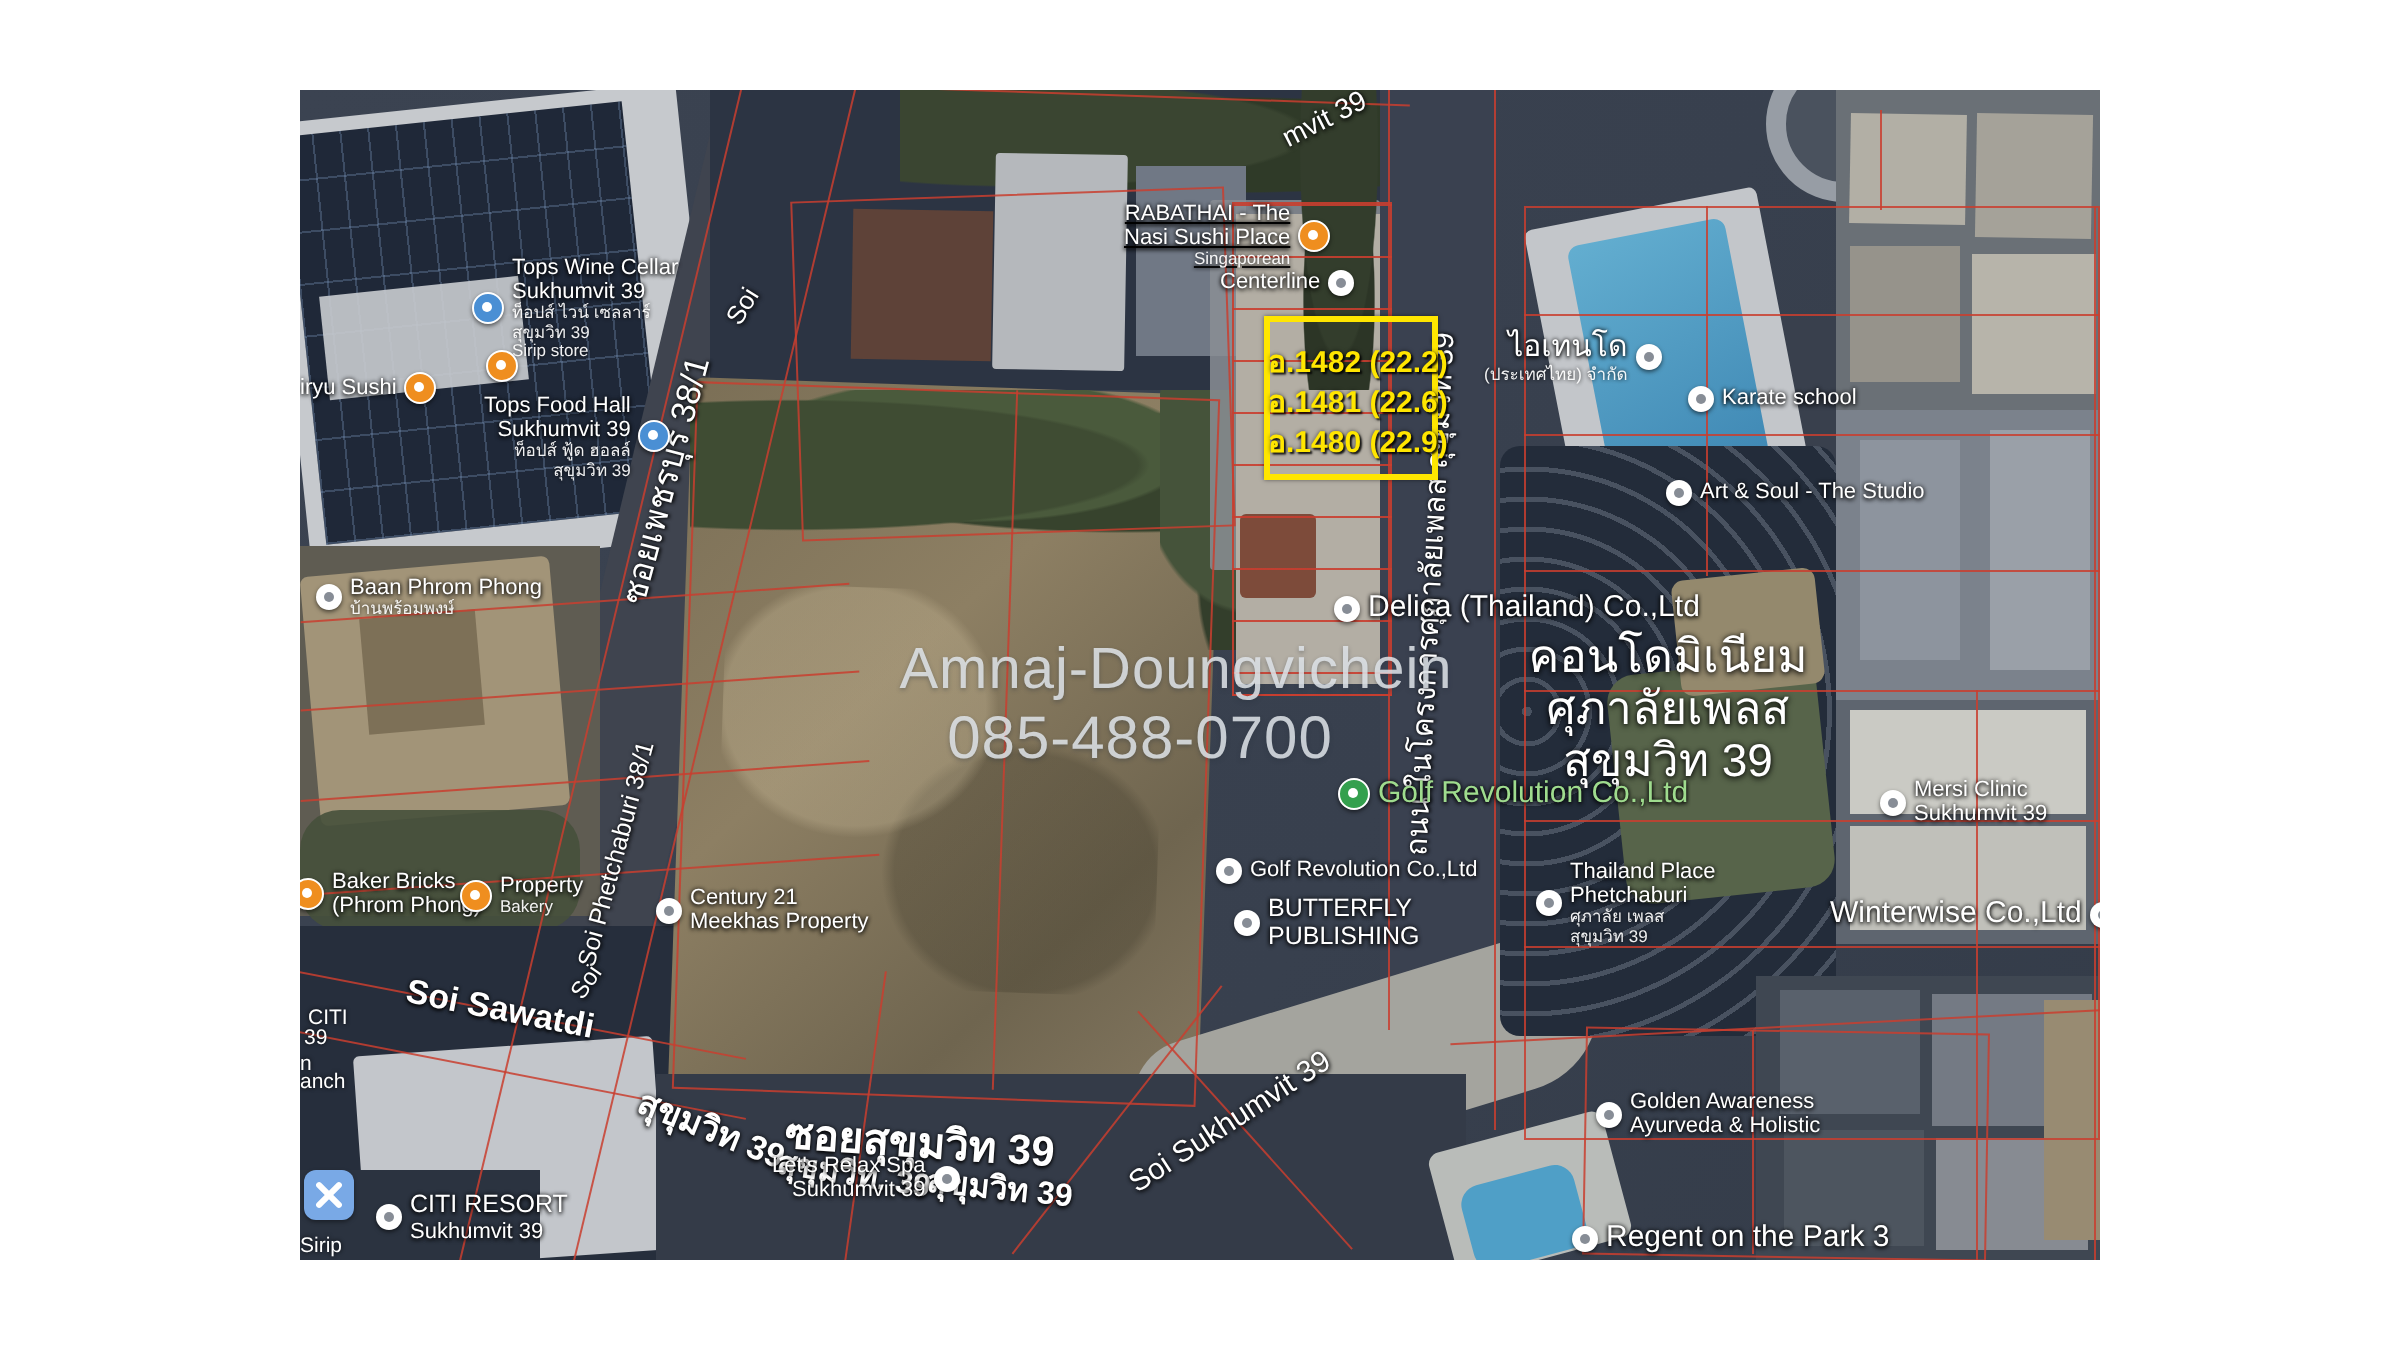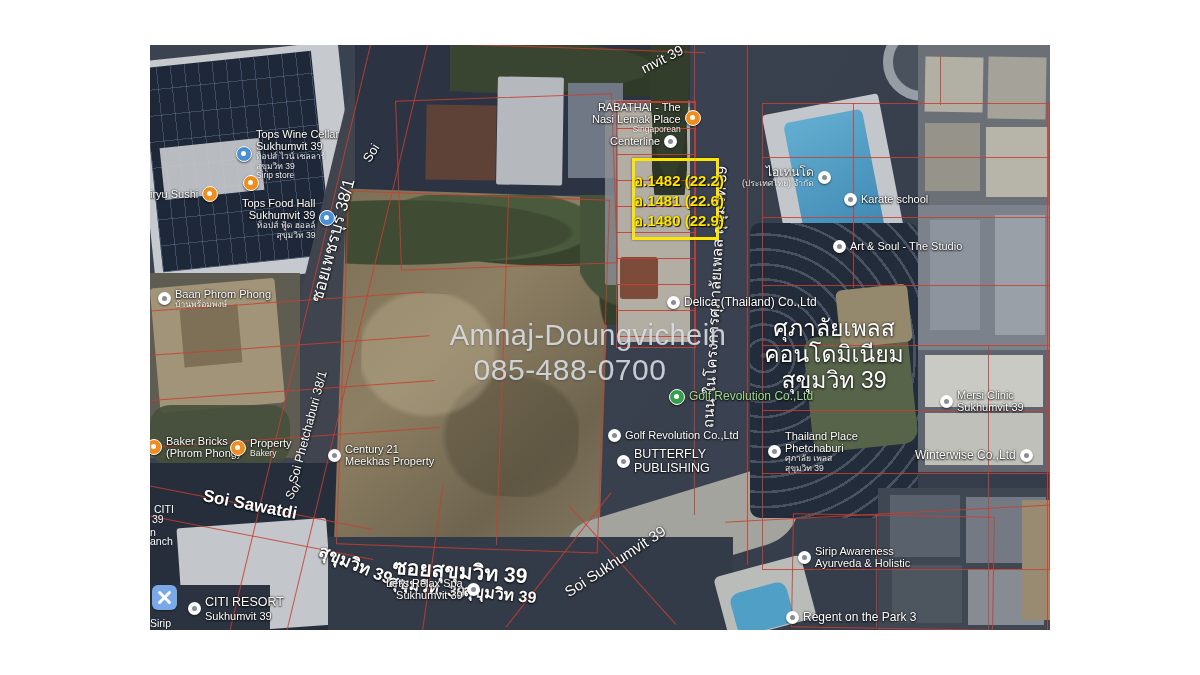--- a/index.html
+++ b/index.html
@@ -16,21 +16,21 @@
   .slabel{position:absolute;color:#fff;white-space:nowrap;z-index:24;
           text-shadow:0 1px 2px rgba(0,0,0,.9),0 0 2px rgba(0,0,0,.75);}
   .poi{position:absolute;display:flex;align-items:center;gap:4px;z-index:30;}
   .poi .txt{display:flex;flex-direction:column;line-height:1.1;}
   .poi.right .txt{align-items:flex-end;text-align:right;}
   .poi .l{color:#fff;font-size:11px;font-weight:500;white-space:nowrap;
           text-shadow:0 0 2px rgba(0,0,0,.95),0 1px 2px rgba(0,0,0,.85);}
   .poi .s{color:#fefefe;font-size:8.5px;opacity:.93;white-space:nowrap;
           text-shadow:0 0 2px rgba(0,0,0,.95);}
   .poi .l.big{font-size:12.5px;}
-  .poi .l.small{font-size:12px;}
+  .poi .l.small{font-size:15px;}
   .poi .l.green{color:#9fdc8e;}
   .pin{width:13px;height:13px;border-radius:50%;background:#fff;flex:none;position:relative;
        box-shadow:0 1px 2px rgba(0,0,0,.55);}
   .pin::after{content:"";position:absolute;left:4px;top:4px;width:5px;height:5px;border-radius:50%;background:#878d96;}
   .pin.orange{background:#ef8e1f;border:1.5px solid #fff;width:14px;height:14px;}
   .pin.orange::after{background:#fff;}
   .pin.blue{background:#4a8fd4;border:1.5px solid #fff;width:14px;height:14px;}
   .pin.blue::after{background:#fff;}
   .pin.green{background:#34a04e;border:1.5px solid #fff;width:14px;height:14px;}
   .pin.green::after{background:#fff;}
@@ -230,24 +230,24 @@
       <span class="s">Bakery</span>
     </span>
   </div>
   <div class="poi" style="left:178px;top:398px;">
     <span class="pin"></span>
     <span class="txt">
       <span class="l">Century 21</span>
       <span class="l">Meekhas Property</span>
     </span>
   </div>
-  <div class="poi right" style="left:442px;top:56px;">
+  <div class="poi right" style="left:412px;top:56px;text-decoration:underline;">
     <span class="txt">
       <span class="l">RABATHAI - The</span>
-      <span class="l">Nasi Lemak Place</span>
+      <span class="l">Nasi Sushi Place</span>
       <span class="s">Singaporean</span>
     </span>
     <span class="pin orange"></span>
   </div>
   <div class="poi right" style="left:460px;top:90px;">
     <span class="txt">
       <span class="l">Centerline</span>
     </span>
     <span class="pin"></span>
   </div>
@@ -313,21 +313,21 @@
   </div>
   <div class="poi right" style="left:765px;top:404px;">
     <span class="txt">
       <span class="l small">Winterwise Co.,Ltd</span>
     </span>
     <span class="pin"></span>
   </div>
   <div class="poi" style="left:648px;top:500px;">
     <span class="pin"></span>
     <span class="txt">
-      <span class="l">Sirip Awareness</span>
+      <span class="l">Golden Awareness</span>
       <span class="l">Ayurveda &amp; Holistic</span>
     </span>
   </div>
   <div class="poi" style="left:636px;top:566px;">
     <span class="pin"></span>
     <span class="txt">
       <span class="l small">Regent on the Park 3</span>
     </span>
   </div>
   <div class="spa-icon"></div>
@@ -340,22 +340,22 @@
   </div>
   <div class="poi right" style="left:236px;top:532px;">
     <span class="txt">
       <span class="l">Let's Relax Spa</span>
       <span class="l">Sukhumvit 39</span>
     </span>
     <span class="pin"></span>
   </div>
 
   <div id="condo-overlay">
+    <div>คอนโดมิเนียม</div>
     <div>ศุภาลัยเพลส</div>
-    <div>คอนโดมิเนียม</div>
     <div>สุขุมวิท 39</div>
   </div>
 
   <div class="wm-line" id="wm-owner">Amnaj-Doungvichein</div>
   <div class="wm-line" id="wm-phone">085-488-0700</div>
 
 
 </div>
 
 </body></html>

